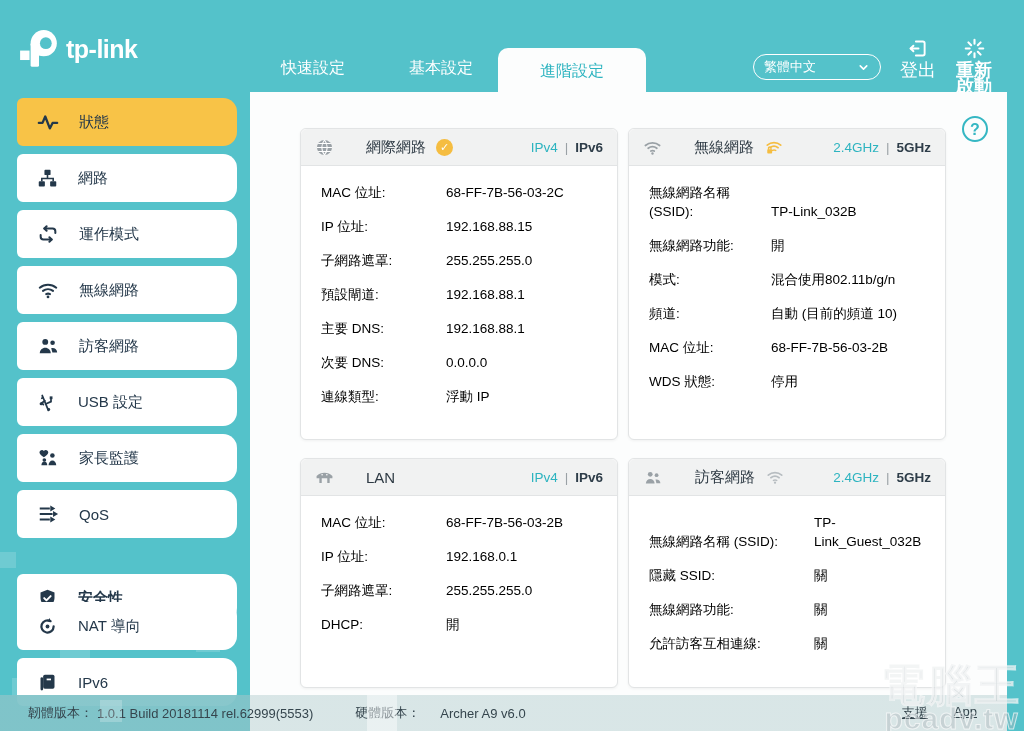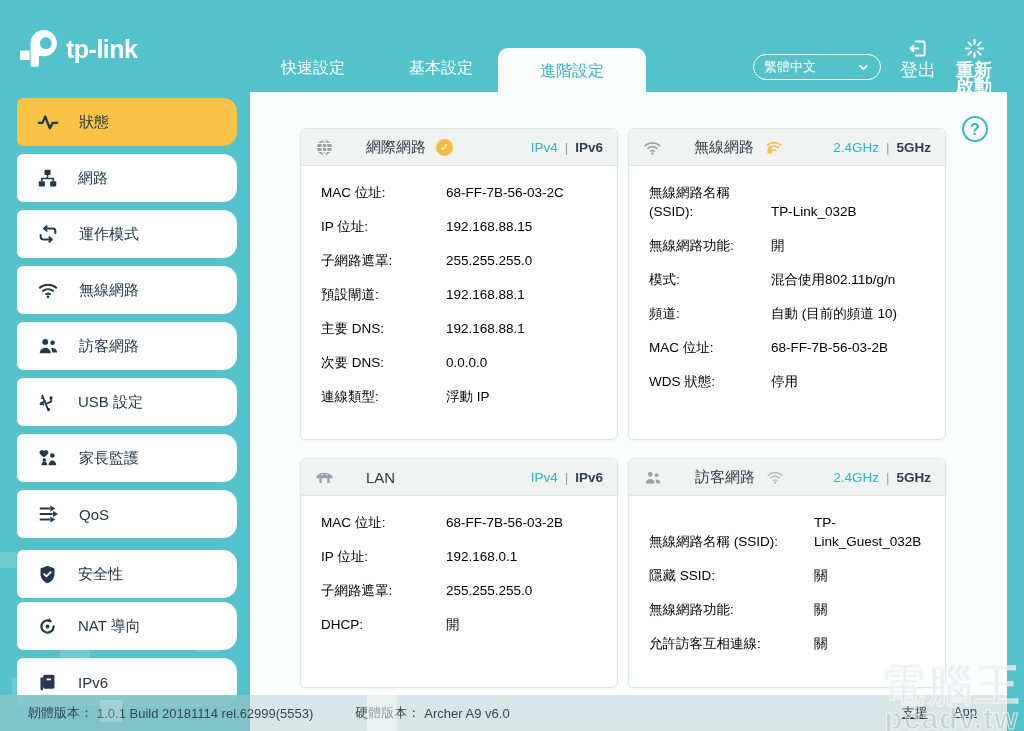--- a/index.html
+++ b/index.html
@@ -176,21 +176,21 @@
     </svg>
     <span>家長監護</span>
   </div>
   <div class="side-item" style="top:490px;">
     <svg width="22" height="22" viewBox="0 0 24 24" fill="#24384a">
       <path d="M3 5h11v2H3zM3 11h14v2H3zM3 17h11v2H3z"></path>
       <path d="M14.5 2.8L20 6l-5.5 3.2zM17.5 8.8L23 12l-5.5 3.2zM14.5 14.8L20 18l-5.5 3.2z"></path>
     </svg>
     <span>QoS</span>
   </div>
-  <div class="side-item" style="top:550px;">
+  <div class="side-item" style="top:574px;font-weight:bold;">
     <svg width="21" height="21" viewBox="0 0 24 24" fill="#24384a">
       <path d="M12 2l8 3v6c0 5-3.4 9.3-8 11-4.6-1.7-8-6-8-11V5z"></path>
       <path d="M8.2 11.5l2.6 2.6 4.8-4.8" fill="none" stroke="#fff" stroke-width="2.2" stroke-linecap="round" stroke-linejoin="round"></path>
     </svg>
     <span>安全性</span>
   </div>
   <div class="side-item" style="top:602px;">
     <svg width="21" height="21" viewBox="0 0 24 24" fill="none" stroke="#24384a" stroke-width="2.6" stroke-linecap="round">
       <path d="M19 12a7 7 0 1 1-3.5-6.1"></path>
         <path d="M14.5 2.3l1.2 3.9-4 .3z" fill="#24384a" stroke="none"></path>
@@ -379,21 +379,21 @@
             <span class="val">關</span>
           </div>
       </div>
     </div>
   </div>
 
   <div class="footer">
     <span>韌體版本：</span>
     <span style="margin-left:4px;">1.0.1 Build 20181114 rel.62999(5553)</span>
     <span class="hw">硬體版本：</span>
-    <span style="margin-left:4px;">Archer A9 v6.0</span>
+    <span style="margin-left:20px;">Archer A9 v6.0</span>
     <span class="links">
       <span>支援</span>
       <span>App</span>
     </span>
   </div>
 
   <div class="watermark">
     <div class="wm1">電腦王</div>
     <div class="wm2">pcadv.tw</div>
   </div>

